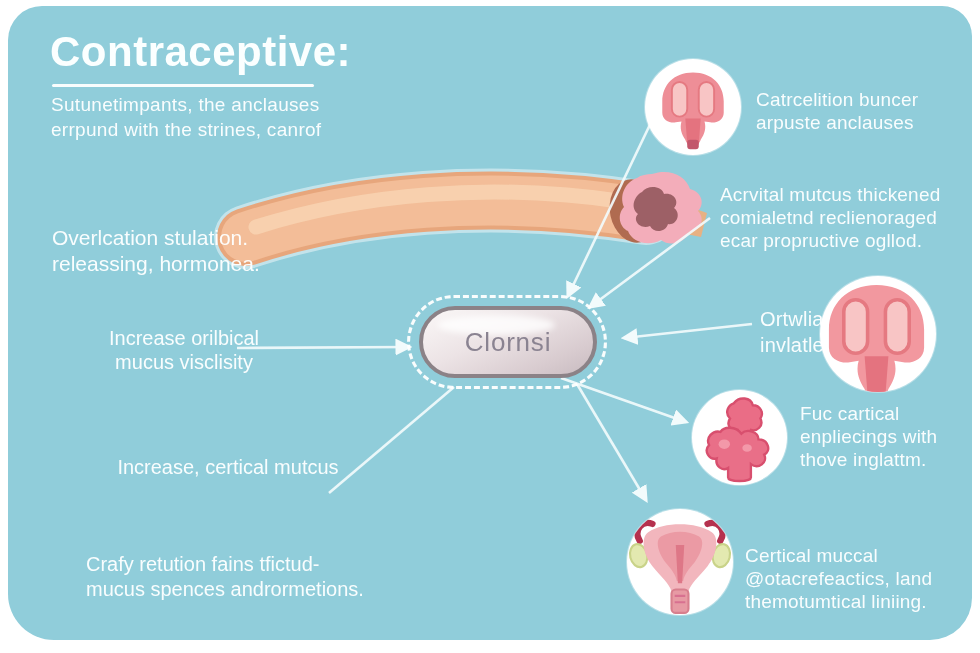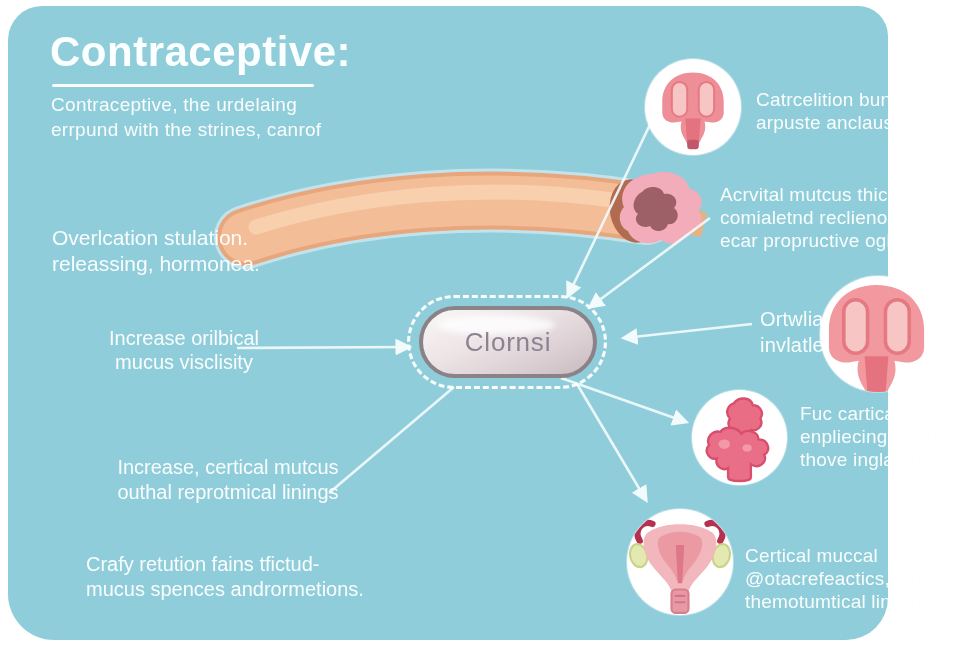--- a/index.html
+++ b/index.html
@@ -1,21 +1,21 @@
 <!DOCTYPE html>
 <html><head>
 <meta charset="utf-8">
 <style>
   html,body{margin:0;padding:0;background:#ffffff;}
   .canvas{
     position:relative;width:980px;height:653px;overflow:hidden;
     font-family:"Liberation Sans", sans-serif;background:#ffffff;
   }
   .card{
-    position:absolute;left:8px;top:6px;width:880px;height:634px;
+    position:absolute;left:8px;top:6px;width:964px;height:634px;
     background:#90cdda;border-radius:34px 30px 42px 46px;
   }
   .overlay{position:absolute;left:0;top:0;z-index:1;}
   .txt{position:absolute;color:rgba(253,255,255,.96);z-index:2;}
   .txt div{white-space:nowrap;}
   .page-title{
     position:absolute;left:42px;top:22px;z-index:2;margin:0;
     font-size:42px;font-weight:bold;color:#fbffff;letter-spacing:.5px;
   }
   .title-underline{
@@ -63,21 +63,21 @@
 </head>
 <body>
 
 <div class="canvas">
   <div class="card">
 
     <h1 class="page-title">Contraceptive:</h1>
     <div class="title-underline"></div>
 
     <div class="txt intro">
-      <div>Contraceptive, the urdelaing</div>
+      <div>Sutunetimpants, the anclauses</div>
       <div>errpund with the strines, canrof</div>
     </div>
 
     <svg class="overlay" width="980" height="653" viewBox="0 0 980 653">
       <defs>
         <marker id="arw" viewBox="0 0 10 10" refX="8" refY="5" markerWidth="6.5" markerHeight="6.5" orient="auto">
           <path d="M0 0 L10 5 L0 10 z" fill="#f2fbfc"></path>
         </marker>
       </defs>
       <g>
@@ -106,21 +106,20 @@
     <div class="txt note-ovulation">
       <div>Overlcation stulation.</div>
       <div>releassing, hormonea.</div>
     </div>
     <div class="txt note-mucus">
       <div>Increase orilbical</div>
       <div>mucus visclisity</div>
     </div>
     <div class="txt note-cervical">
       <div>Increase, certical mutcus</div>
-      <div>outhal reprotmical linings</div>
     </div>
     <div class="txt note-crafy">
       <div>Crafy retution fains tfictud-</div>
       <div>mucus spences andrormetions.</div>
     </div>
 
     <div class="txt rnote rnote1">
       <div>Catrcelition buncer</div>
       <div>arpuste anclauses</div>
     </div>

